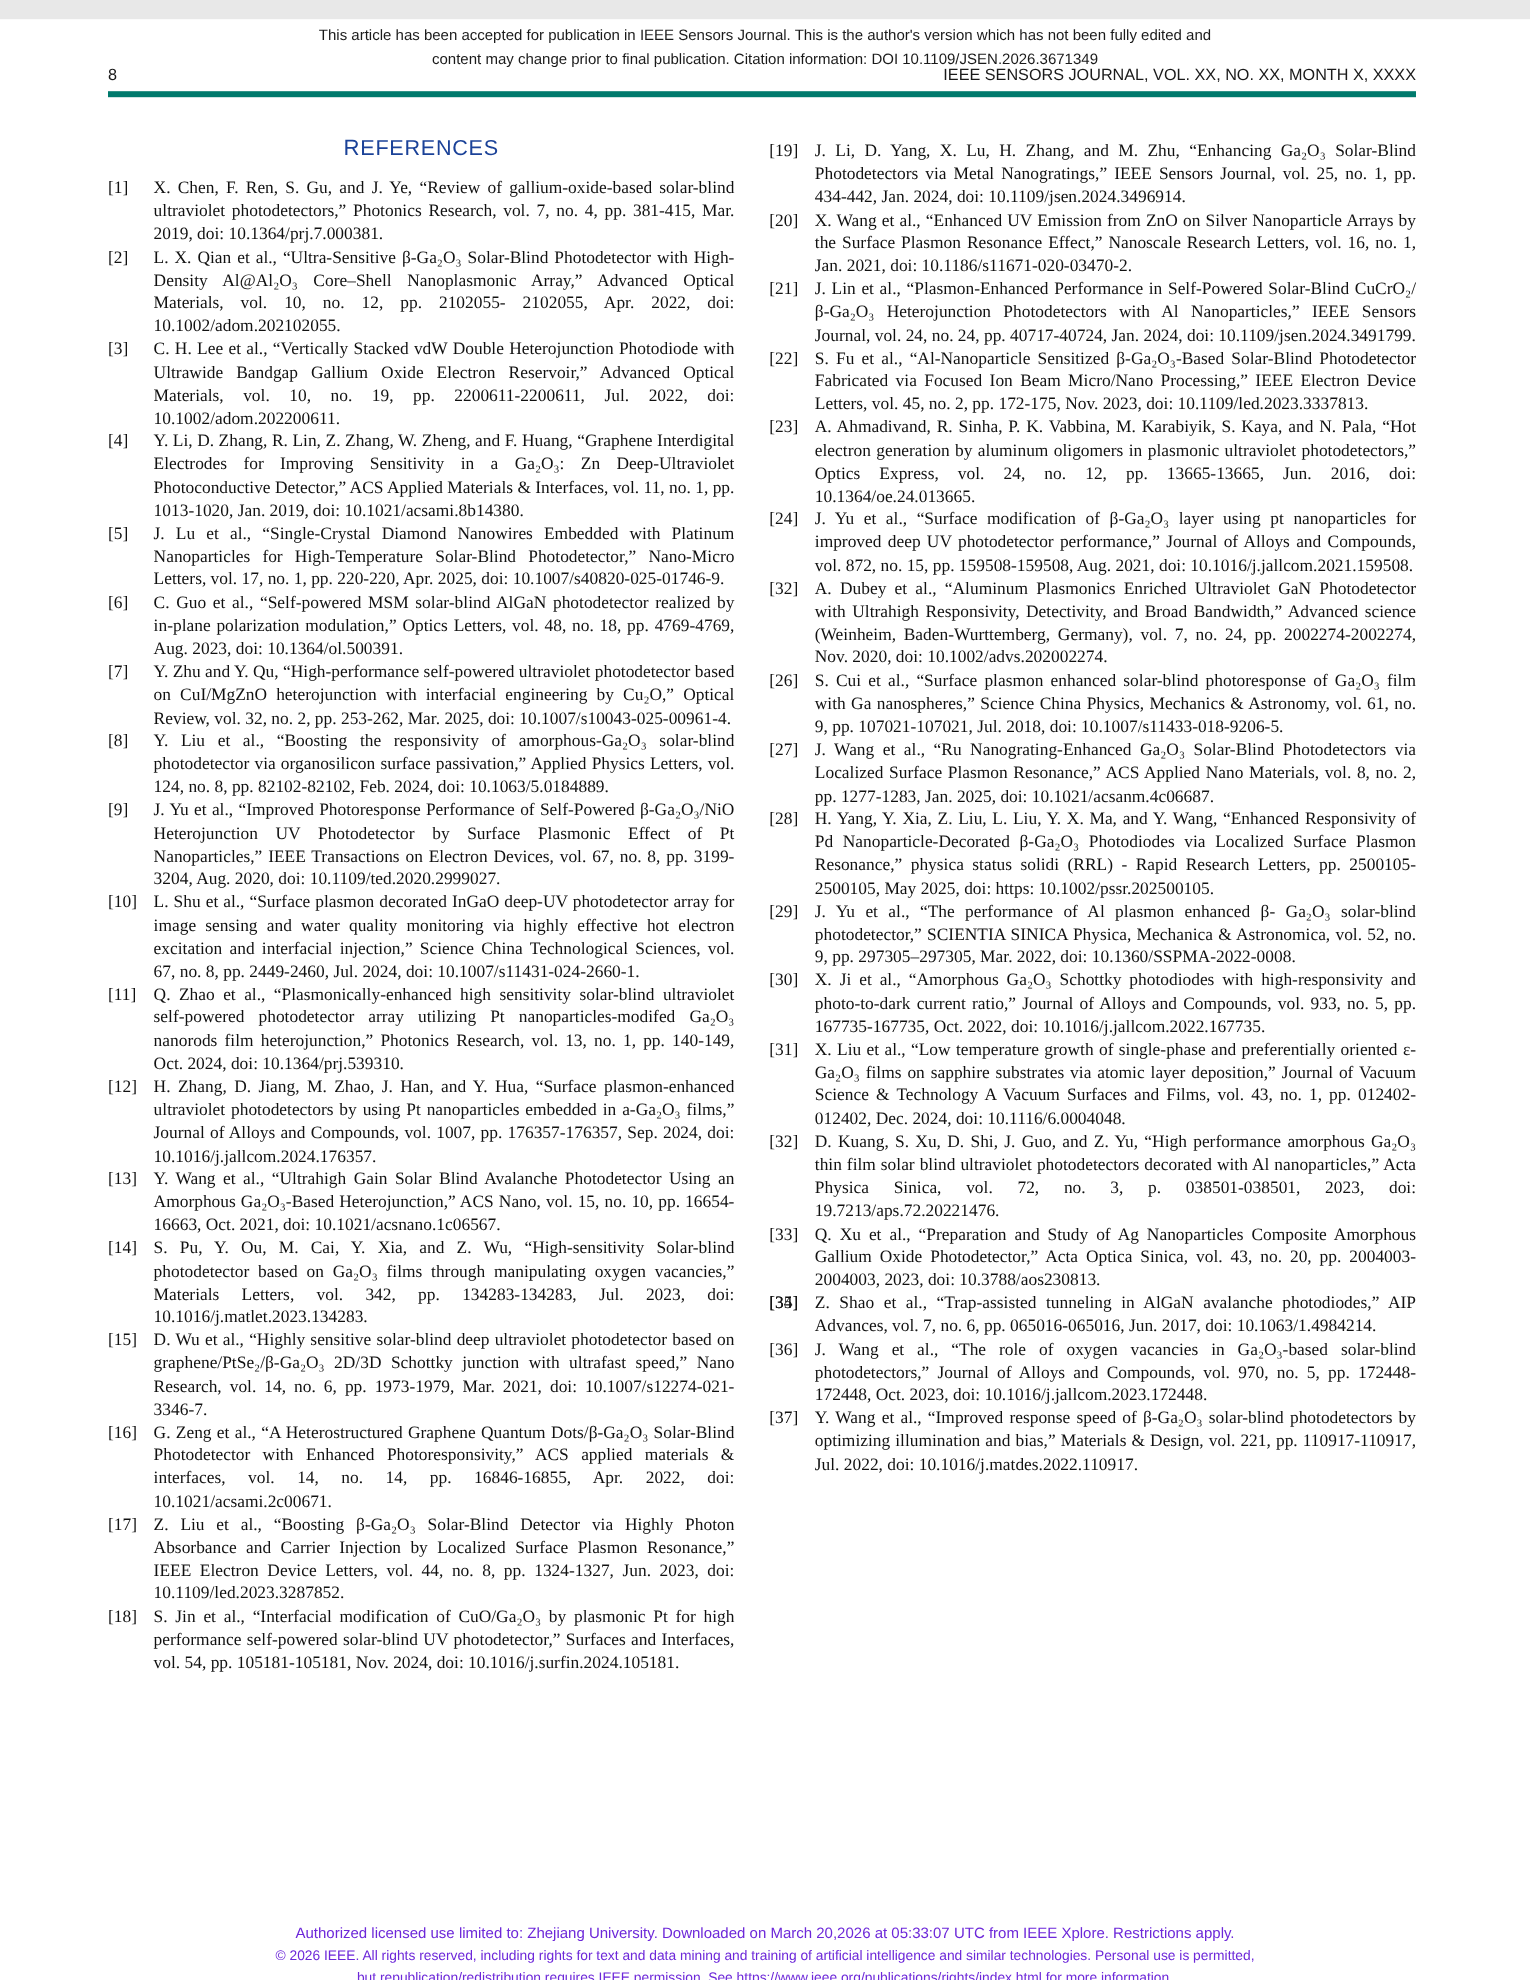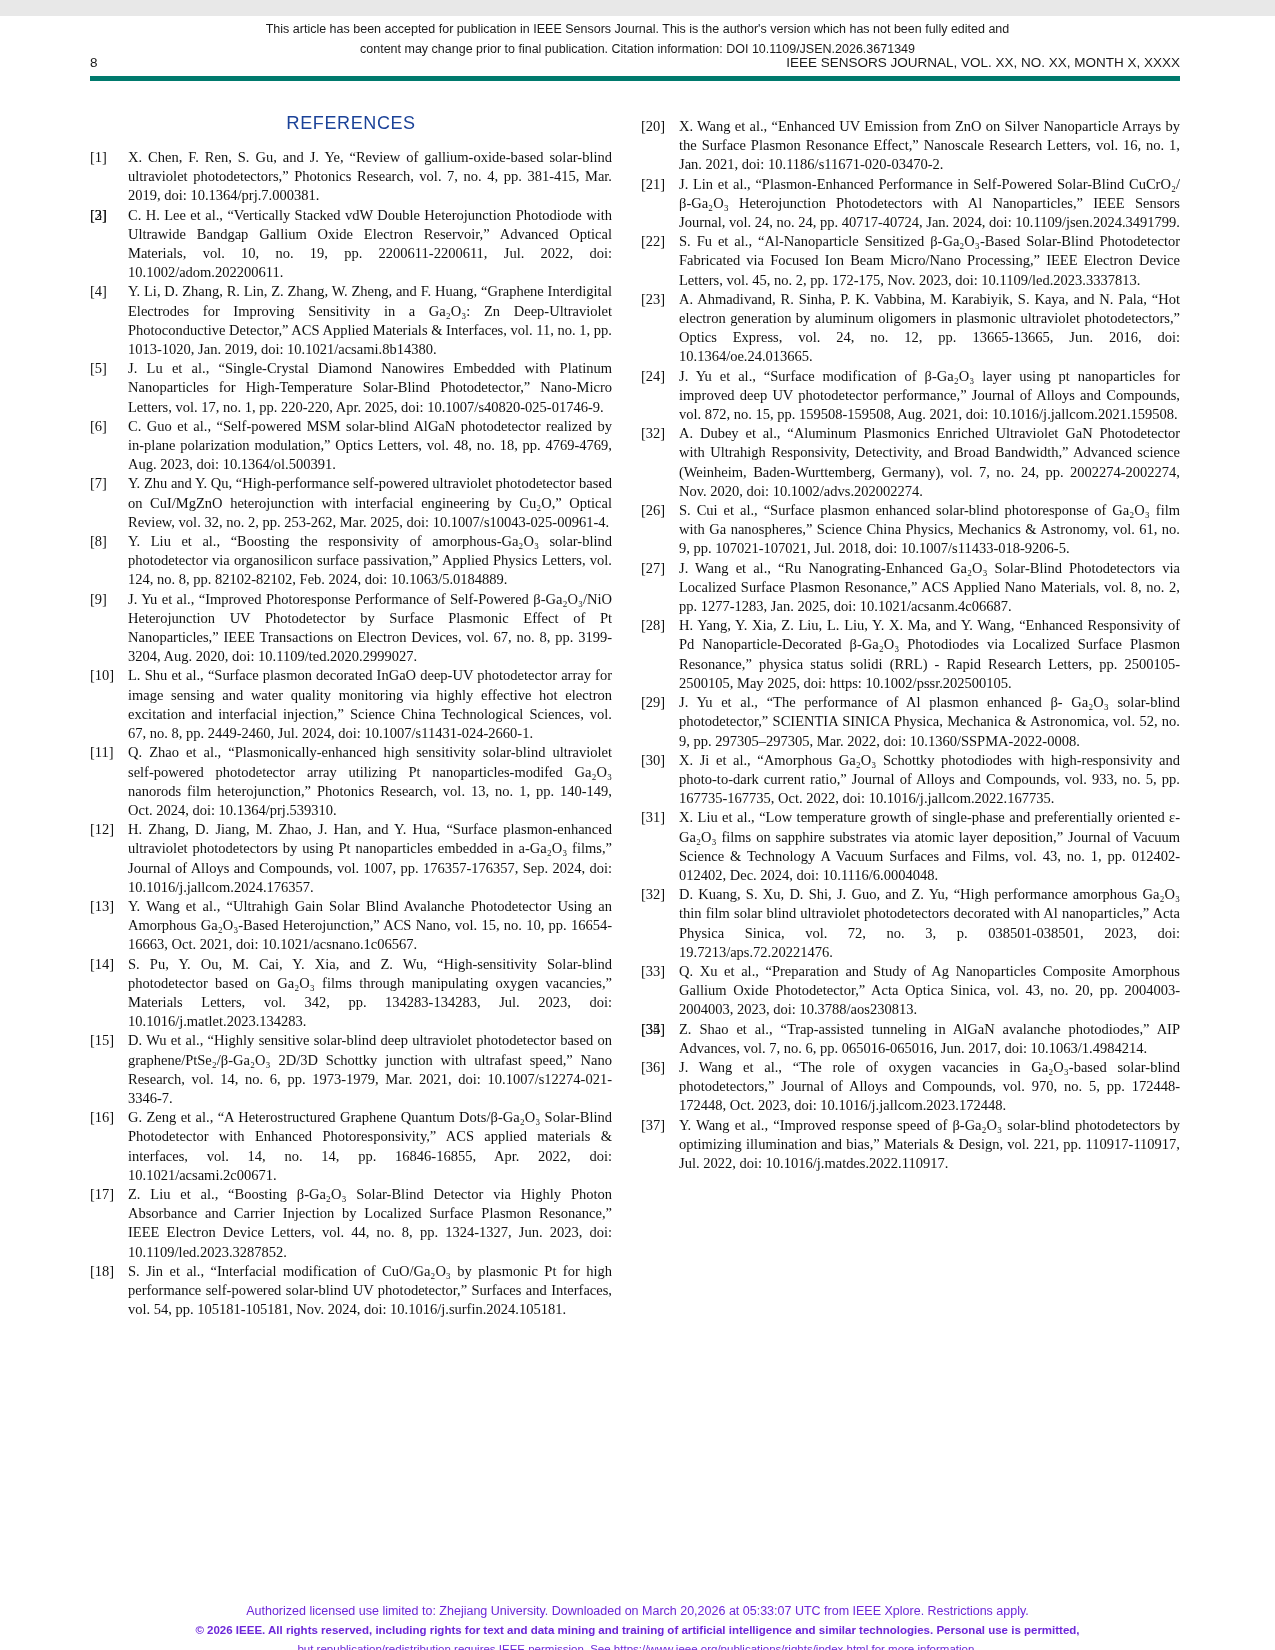--- a/index.html
+++ b/index.html
@@ -69,21 +69,21 @@
   .footer {
     position: absolute;
     top: 1585px;
     left: 0;
     width: 100%;
     text-align: center;
     font-family: "Liberation Sans", sans-serif;
     color: #6d28d9;
   }
   .footer-line1 { font-size: 12.5px; line-height: 20px; }
-  .footer-line2 { font-size: 11.5px; line-height: 19px; font-weight: bold; }
+  .footer-line2 { font-size: 11.5px; line-height: 19px; }
   .footer-line3 { font-size: 11.5px; line-height: 19px; }
 </style>
 </head>
 <body>
 
 <div class="page">
 
   <div class="notice">
     <div>This article has been accepted for publication in IEEE Sensors Journal. This is the author's version which has not been fully edited and</div>
     <div>content may change prior to final publication. Citation information: DOI 10.1109/JSEN.2026.3671349</div>
@@ -93,21 +93,21 @@
     <span>8</span>
     <span>IEEE SENSORS JOURNAL, VOL. XX, NO. XX, MONTH X, XXXX</span>
   </div>
 
   <div class="header-rule" style="background: rgb(0, 122, 109);"></div>
 
   <div class="col col-left">
     <div class="refs-heading" style="color: rgb(27, 66, 152);">REFERENCES</div>
     <div class="refs">
         <div class="ref"><span class="ref-num">[1]</span><span>X. Chen, F. Ren, S. Gu, and J. Ye, “Review of gallium-oxide-based solar-blind ultraviolet photodetectors,” Photonics Research, vol. 7, no. 4, pp. 381-415, Mar. 2019, doi: 10.1364/prj.7.000381.</span></div>
-        <div class="ref"><span class="ref-num">[2]</span></div>
+        <div class="ref"><span class="ref-num">[2]</span><span>L. X. Qian et al., “Ultra-Sensitive β-Ga₂O₃ Solar-Blind Photodetector with High-Density Al@Al₂O₃ Core–Shell Nanoplasmonic Array,” Advanced Optical Materials, vol. 10, no. 12, pp. 2102055- 2102055, Apr. 2022, doi: 10.1002/adom.202102055.</span></div>
         <div class="ref"><span class="ref-num">[3]</span><span>C. H. Lee et al., “Vertically Stacked vdW Double Heterojunction Photodiode with Ultrawide Bandgap Gallium Oxide Electron Reservoir,” Advanced Optical Materials, vol. 10, no. 19, pp. 2200611-2200611, Jul. 2022, doi: 10.1002/adom.202200611.</span></div>
         <div class="ref"><span class="ref-num">[4]</span><span>Y. Li, D. Zhang, R. Lin, Z. Zhang, W. Zheng, and F. Huang, “Graphene Interdigital Electrodes for Improving Sensitivity in a Ga₂O₃: Zn Deep-Ultraviolet Photoconductive Detector,” ACS Applied Materials &amp; Interfaces, vol. 11, no. 1, pp. 1013-1020, Jan. 2019, doi: 10.1021/acsami.8b14380.</span></div>
         <div class="ref"><span class="ref-num">[5]</span><span>J. Lu et al., “Single-Crystal Diamond Nanowires Embedded with Platinum Nanoparticles for High-Temperature Solar-Blind Photodetector,” Nano-Micro Letters, vol. 17, no. 1, pp. 220-220, Apr. 2025, doi: 10.1007/s40820-025-01746-9.</span></div>
         <div class="ref"><span class="ref-num">[6]</span><span>C. Guo et al., “Self-powered MSM solar-blind AlGaN photodetector realized by in-plane polarization modulation,” Optics Letters, vol. 48, no. 18, pp. 4769-4769, Aug. 2023, doi: 10.1364/ol.500391.</span></div>
         <div class="ref"><span class="ref-num">[7]</span><span>Y. Zhu and Y. Qu, “High-performance self-powered ultraviolet photodetector based on CuI/MgZnO heterojunction with interfacial engineering by Cu₂O,” Optical Review, vol. 32, no. 2, pp. 253-262, Mar. 2025, doi: 10.1007/s10043-025-00961-4.</span></div>
         <div class="ref"><span class="ref-num">[8]</span><span>Y. Liu et al., “Boosting the responsivity of amorphous-Ga₂O₃ solar-blind photodetector via organosilicon surface passivation,” Applied Physics Letters, vol. 124, no. 8, pp. 82102-82102, Feb. 2024, doi: 10.1063/5.0184889.</span></div>
         <div class="ref"><span class="ref-num">[9]</span><span>J. Yu et al., “Improved Photoresponse Performance of Self-Powered β-Ga₂O₃/NiO Heterojunction UV Photodetector by Surface Plasmonic Effect of Pt Nanoparticles,” IEEE Transactions on Electron Devices, vol. 67, no. 8, pp. 3199-3204, Aug. 2020, doi: 10.1109/ted.2020.2999027.</span></div>
         <div class="ref"><span class="ref-num">[10]</span><span>L. Shu et al., “Surface plasmon decorated InGaO deep-UV photodetector array for image sensing and water quality monitoring via highly effective hot electron excitation and interfacial injection,” Science China Technological Sciences, vol. 67, no. 8, pp. 2449-2460, Jul. 2024, doi: 10.1007/s11431-024-2660-1.</span></div>
         <div class="ref"><span class="ref-num">[11]</span><span>Q. Zhao et al., “Plasmonically-enhanced high sensitivity solar-blind ultraviolet self-powered photodetector array utilizing Pt nanoparticles-modifed Ga₂O₃ nanorods film heterojunction,” Photonics Research, vol. 13, no. 1, pp. 140-149, Oct. 2024, doi: 10.1364/prj.539310.</span></div>
         <div class="ref"><span class="ref-num">[12]</span><span>H. Zhang, D. Jiang, M. Zhao, J. Han, and Y. Hua, “Surface plasmon-enhanced ultraviolet photodetectors by using Pt nanoparticles embedded in a-Ga₂O₃ films,” Journal of Alloys and Compounds, vol. 1007, pp. 176357-176357, Sep. 2024, doi: 10.1016/j.jallcom.2024.176357.</span></div>
@@ -115,20 +115,21 @@
         <div class="ref"><span class="ref-num">[14]</span><span>S. Pu, Y. Ou, M. Cai, Y. Xia, and Z. Wu, “High-sensitivity Solar-blind photodetector based on Ga₂O₃ films through manipulating oxygen vacancies,” Materials Letters, vol. 342, pp. 134283-134283, Jul. 2023, doi: 10.1016/j.matlet.2023.134283.</span></div>
         <div class="ref"><span class="ref-num">[15]</span><span>D. Wu et al., “Highly sensitive solar-blind deep ultraviolet photodetector based on graphene/PtSe₂/β-Ga₂O₃ 2D/3D Schottky junction with ultrafast speed,” Nano Research, vol. 14, no. 6, pp. 1973-1979, Mar. 2021, doi: 10.1007/s12274-021-3346-7.</span></div>
         <div class="ref"><span class="ref-num">[16]</span><span>G. Zeng et al., “A Heterostructured Graphene Quantum Dots/β-Ga₂O₃ Solar-Blind Photodetector with Enhanced Photoresponsivity,” ACS applied materials &amp; interfaces, vol. 14, no. 14, pp. 16846-16855, Apr. 2022, doi: 10.1021/acsami.2c00671.</span></div>
         <div class="ref"><span class="ref-num">[17]</span><span>Z. Liu et al., “Boosting β-Ga₂O₃ Solar-Blind Detector via Highly Photon Absorbance and Carrier Injection by Localized Surface Plasmon Resonance,” IEEE Electron Device Letters, vol. 44, no. 8, pp. 1324-1327, Jun. 2023, doi: 10.1109/led.2023.3287852.</span></div>
         <div class="ref"><span class="ref-num">[18]</span><span>S. Jin et al., “Interfacial modification of CuO/Ga₂O₃ by plasmonic Pt for high performance self-powered solar-blind UV photodetector,” Surfaces and Interfaces, vol. 54, pp. 105181-105181, Nov. 2024, doi: 10.1016/j.surfin.2024.105181.</span></div>
       </div>
   </div>
 
   <div class="col col-right">
     <div class="refs">
+        <div class="ref"><span class="ref-num">[19]</span><span>J. Li, D. Yang, X. Lu, H. Zhang, and M. Zhu, “Enhancing Ga₂O₃ Solar-Blind Photodetectors via Metal Nanogratings,” IEEE Sensors Journal, vol. 25, no. 1, pp. 434-442, Jan. 2024, doi: 10.1109/jsen.2024.3496914.</span></div>
         <div class="ref"><span class="ref-num">[20]</span><span>X. Wang et al., “Enhanced UV Emission from ZnO on Silver Nanoparticle Arrays by the Surface Plasmon Resonance Effect,” Nanoscale Research Letters, vol. 16, no. 1, Jan. 2021, doi: 10.1186/s11671-020-03470-2.</span></div>
         <div class="ref"><span class="ref-num">[21]</span><span>J. Lin et al., “Plasmon-Enhanced Performance in Self-Powered Solar-Blind CuCrO₂/β-Ga₂O₃ Heterojunction Photodetectors with Al Nanoparticles,” IEEE Sensors Journal, vol. 24, no. 24, pp. 40717-40724, Jan. 2024, doi: 10.1109/jsen.2024.3491799.</span></div>
         <div class="ref"><span class="ref-num">[22]</span><span>S. Fu et al., “Al-Nanoparticle Sensitized β-Ga₂O₃-Based Solar-Blind Photodetector Fabricated via Focused Ion Beam Micro/Nano Processing,” IEEE Electron Device Letters, vol. 45, no. 2, pp. 172-175, Nov. 2023, doi: 10.1109/led.2023.3337813.</span></div>
         <div class="ref"><span class="ref-num">[23]</span><span>A. Ahmadivand, R. Sinha, P. K. Vabbina, M. Karabiyik, S. Kaya, and N. Pala, “Hot electron generation by aluminum oligomers in plasmonic ultraviolet photodetectors,” Optics Express, vol. 24, no. 12, pp. 13665-13665, Jun. 2016, doi: 10.1364/oe.24.013665.</span></div>
         <div class="ref"><span class="ref-num">[24]</span><span>J. Yu et al., “Surface modification of β-Ga₂O₃ layer using pt nanoparticles for improved deep UV photodetector performance,” Journal of Alloys and Compounds, vol. 872, no. 15, pp. 159508-159508, Aug. 2021, doi: 10.1016/j.jallcom.2021.159508.</span></div>
         <div class="ref"><span class="ref-num">[32]</span><span>A. Dubey et al., “Aluminum Plasmonics Enriched Ultraviolet GaN Photodetector with Ultrahigh Responsivity, Detectivity, and Broad Bandwidth,” Advanced science (Weinheim, Baden-Wurttemberg, Germany), vol. 7, no. 24, pp. 2002274-2002274, Nov. 2020, doi: 10.1002/advs.202002274.</span></div>
         <div class="ref"><span class="ref-num">[26]</span><span>S. Cui et al., “Surface plasmon enhanced solar-blind photoresponse of Ga₂O₃ film with Ga nanospheres,” Science China Physics, Mechanics &amp; Astronomy, vol. 61, no. 9, pp. 107021-107021, Jul. 2018, doi: 10.1007/s11433-018-9206-5.</span></div>
         <div class="ref"><span class="ref-num">[27]</span><span>J. Wang et al., “Ru Nanograting-Enhanced Ga₂O₃ Solar-Blind Photodetectors via Localized Surface Plasmon Resonance,” ACS Applied Nano Materials, vol. 8, no. 2, pp. 1277-1283, Jan. 2025, doi: 10.1021/acsanm.4c06687.</span></div>
         <div class="ref"><span class="ref-num">[28]</span><span>H. Yang, Y. Xia, Z. Liu, L. Liu, Y. X. Ma, and Y. Wang, “Enhanced Responsivity of Pd Nanoparticle-Decorated β-Ga₂O₃ Photodiodes via Localized Surface Plasmon Resonance,” physica status solidi (RRL) - Rapid Research Letters, pp. 2500105-2500105, May 2025, doi: https: 10.1002/pssr.202500105.</span></div>
         <div class="ref"><span class="ref-num">[29]</span><span>J. Yu et al., “The performance of Al plasmon enhanced β- Ga₂O₃ solar-blind photodetector,” SCIENTIA SINICA Physica, Mechanica &amp; Astronomica, vol. 52, no. 9, pp. 297305–297305, Mar. 2022, doi: 10.1360/SSPMA-2022-0008.</span></div>

